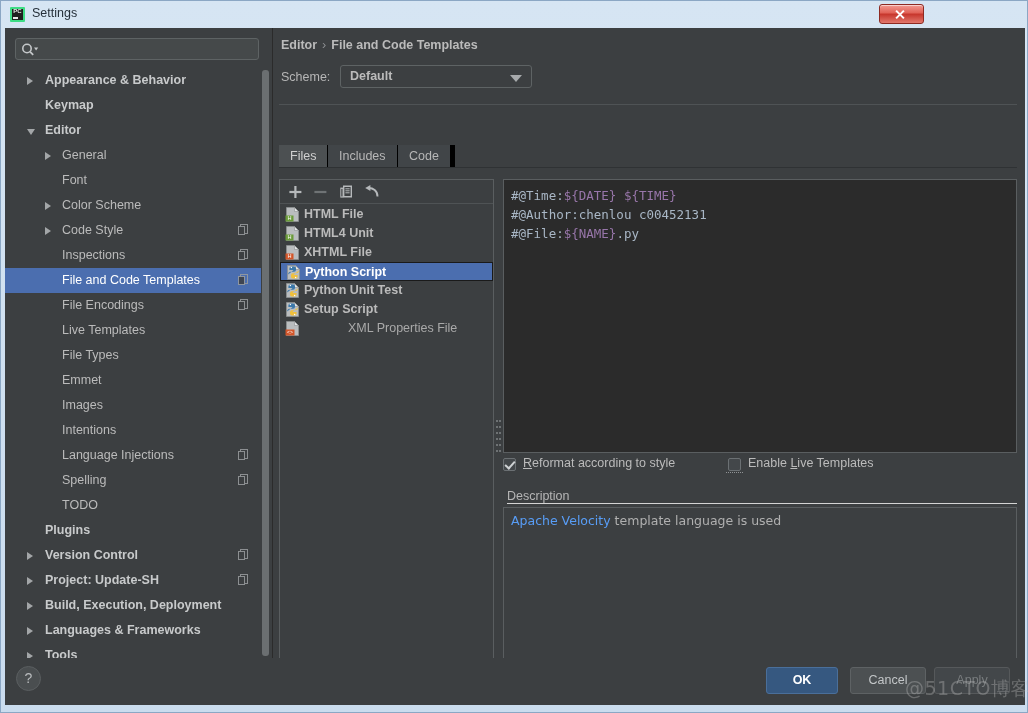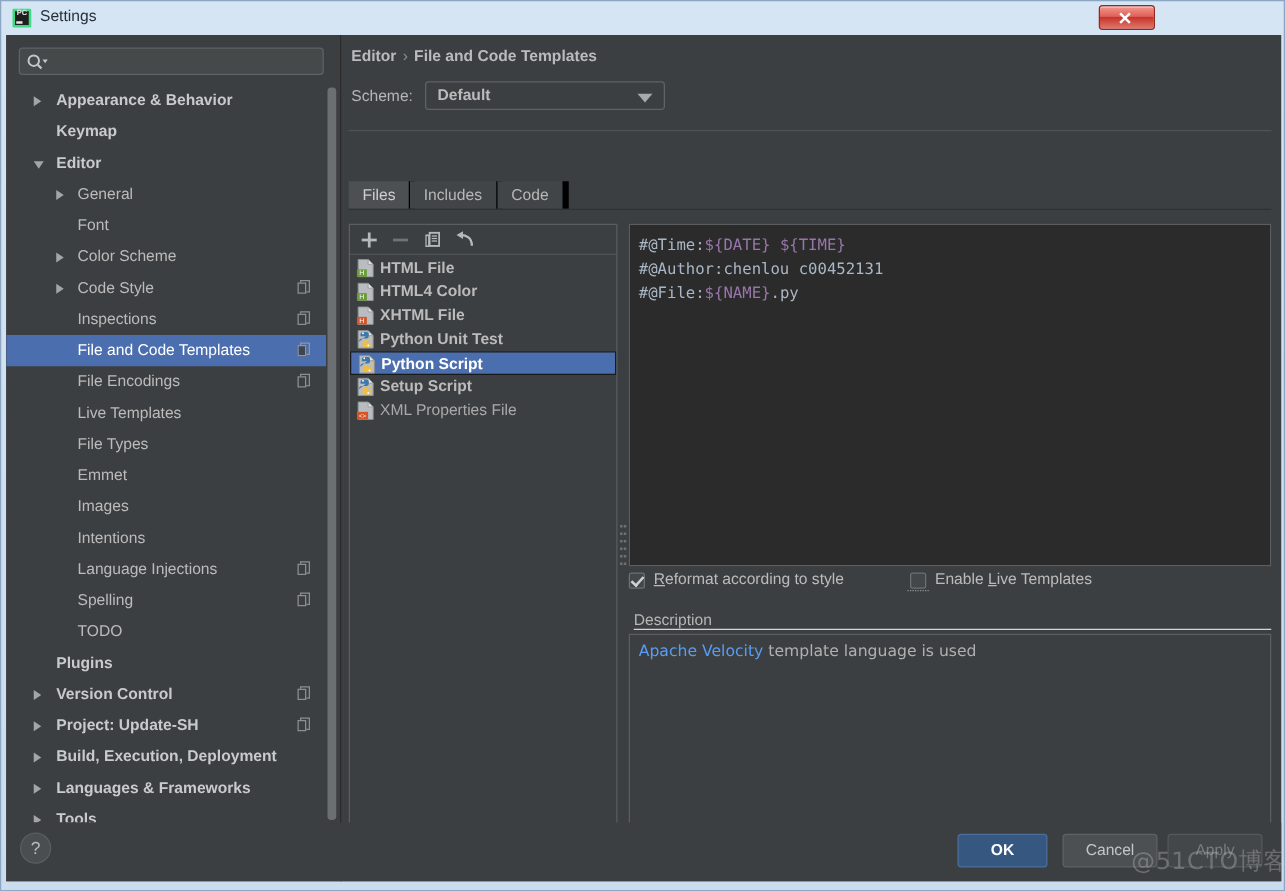--- a/index.html
+++ b/index.html
@@ -344,21 +344,21 @@
   }
   .li .ltext {
     position: absolute;
     left: 24px; top: 0;
     font-size: 12.5px;
     font-weight: bold;
     color: #bbbbbb;
     font-family: "Liberation Sans", sans-serif;
   }
   .li.sel .ltext { color: #ffffff; }
-  .li.dim .ltext { font-weight: normal; color: #a9a9a9; }
+  .li.dim .ltext { font-weight: normal; color: #a9a9a9; margin-left: 44px; }
 
   
   .splitter {
     position: absolute;
     left: 222px; top: 390px;
     width: 7px; height: 34px;
   }
   .splitter i {
     position: absolute;
     width: 2px; height: 2px;
@@ -740,52 +740,52 @@
                   </svg></div>
                 <div class="ltext">HTML File</div>
               </div>
               <div class="li">
                 <div class="licon"><svg width="15" height="15" viewBox="0 0 15 15">
                     <path d="M1.5 0.5 h8 l4 4 v10 h-12 z" fill="#babdbf" stroke="#8d9092" stroke-width="0.8"></path>
                     <path d="M9.5 0.5 l4 4 h-4 z" fill="#e3e5e6" stroke="#8d9092" stroke-width="0.6"></path>
                     <rect x="0.5" y="8.5" width="8" height="6" fill="#6a9b3a"></rect>
                     <text x="4.5" y="13.4" font-size="5.6" fill="#ffffff" text-anchor="middle" font-family="Liberation Sans">H</text>
                   </svg></div>
-                <div class="ltext">HTML4 Color</div>
+                <div class="ltext">HTML4 Unit</div>
               </div>
               <div class="li">
                 <div class="licon"><svg width="15" height="15" viewBox="0 0 15 15">
                     <path d="M1.5 0.5 h8 l4 4 v10 h-12 z" fill="#babdbf" stroke="#8d9092" stroke-width="0.8"></path>
                     <path d="M9.5 0.5 l4 4 h-4 z" fill="#e3e5e6" stroke="#8d9092" stroke-width="0.6"></path>
                     <rect x="0.5" y="8.5" width="8" height="6" fill="#d2562a"></rect>
                     <text x="4.5" y="13.4" font-size="5.6" fill="#ffffff" text-anchor="middle" font-family="Liberation Sans">H</text>
                   </svg></div>
                 <div class="ltext">XHTML File</div>
+              </div>
+              <div class="li sel">
+                <div class="licon"><svg width="15" height="15" viewBox="0 0 15 15">
+                    <path d="M1.5 0.5 h8 l4 4 v10 h-12 z" fill="#babdbf" stroke="#8d9092" stroke-width="0.8"></path>
+                    <path d="M9.5 0.5 l4 4 h-4 z" fill="#e3e5e6" stroke="#8d9092" stroke-width="0.6"></path>
+                    <path d="M2.2 9.4 a2.6 2.6 0 0 1 2.6-2.6 h3.2 a2 2 0 0 0 2-2 v-1.3 a2 2 0 0 0-2-2 h-2.6 a2 2 0 0 0-2 2 v1.4 h4.2" fill="#3c78aa" stroke="none"></path>
+                    <circle cx="5.4" cy="2.6" r="0.75" fill="#ffffff"></circle>
+                    <path d="M12.8 5.6 a2.6 2.6 0 0 1-2.6 2.6 h-3.2 a2 2 0 0 0-2 2 v1.3 a2 2 0 0 0 2 2 h2.6 a2 2 0 0 0 2-2 v-1.4 h-4.2" fill="#f0c03c" stroke="none"></path>
+                    <circle cx="9.6" cy="12.4" r="0.75" fill="#ffffff"></circle>
+                  </svg></div>
+                <div class="ltext">Python Script</div>
               </div>
               <div class="li">
                 <div class="licon"><svg width="15" height="15" viewBox="0 0 15 15">
                     <path d="M1.5 0.5 h8 l4 4 v10 h-12 z" fill="#babdbf" stroke="#8d9092" stroke-width="0.8"></path>
                     <path d="M9.5 0.5 l4 4 h-4 z" fill="#e3e5e6" stroke="#8d9092" stroke-width="0.6"></path>
                     <path d="M2.2 9.4 a2.6 2.6 0 0 1 2.6-2.6 h3.2 a2 2 0 0 0 2-2 v-1.3 a2 2 0 0 0-2-2 h-2.6 a2 2 0 0 0-2 2 v1.4 h4.2" fill="#3c78aa" stroke="none"></path>
                     <circle cx="5.4" cy="2.6" r="0.75" fill="#ffffff"></circle>
                     <path d="M12.8 5.6 a2.6 2.6 0 0 1-2.6 2.6 h-3.2 a2 2 0 0 0-2 2 v1.3 a2 2 0 0 0 2 2 h2.6 a2 2 0 0 0 2-2 v-1.4 h-4.2" fill="#f0c03c" stroke="none"></path>
                     <circle cx="9.6" cy="12.4" r="0.75" fill="#ffffff"></circle>
                   </svg></div>
                 <div class="ltext">Python Unit Test</div>
-              </div>
-              <div class="li sel">
-                <div class="licon"><svg width="15" height="15" viewBox="0 0 15 15">
-                    <path d="M1.5 0.5 h8 l4 4 v10 h-12 z" fill="#babdbf" stroke="#8d9092" stroke-width="0.8"></path>
-                    <path d="M9.5 0.5 l4 4 h-4 z" fill="#e3e5e6" stroke="#8d9092" stroke-width="0.6"></path>
-                    <path d="M2.2 9.4 a2.6 2.6 0 0 1 2.6-2.6 h3.2 a2 2 0 0 0 2-2 v-1.3 a2 2 0 0 0-2-2 h-2.6 a2 2 0 0 0-2 2 v1.4 h4.2" fill="#3c78aa" stroke="none"></path>
-                    <circle cx="5.4" cy="2.6" r="0.75" fill="#ffffff"></circle>
-                    <path d="M12.8 5.6 a2.6 2.6 0 0 1-2.6 2.6 h-3.2 a2 2 0 0 0-2 2 v1.3 a2 2 0 0 0 2 2 h2.6 a2 2 0 0 0 2-2 v-1.4 h-4.2" fill="#f0c03c" stroke="none"></path>
-                    <circle cx="9.6" cy="12.4" r="0.75" fill="#ffffff"></circle>
-                  </svg></div>
-                <div class="ltext">Python Script</div>
               </div>
               <div class="li">
                 <div class="licon"><svg width="15" height="15" viewBox="0 0 15 15">
                     <path d="M1.5 0.5 h8 l4 4 v10 h-12 z" fill="#babdbf" stroke="#8d9092" stroke-width="0.8"></path>
                     <path d="M9.5 0.5 l4 4 h-4 z" fill="#e3e5e6" stroke="#8d9092" stroke-width="0.6"></path>
                     <path d="M2.2 9.4 a2.6 2.6 0 0 1 2.6-2.6 h3.2 a2 2 0 0 0 2-2 v-1.3 a2 2 0 0 0-2-2 h-2.6 a2 2 0 0 0-2 2 v1.4 h4.2" fill="#3c78aa" stroke="none"></path>
                     <circle cx="5.4" cy="2.6" r="0.75" fill="#ffffff"></circle>
                     <path d="M12.8 5.6 a2.6 2.6 0 0 1-2.6 2.6 h-3.2 a2 2 0 0 0-2 2 v1.3 a2 2 0 0 0 2 2 h2.6 a2 2 0 0 0 2-2 v-1.4 h-4.2" fill="#f0c03c" stroke="none"></path>
                     <circle cx="9.6" cy="12.4" r="0.75" fill="#ffffff"></circle>
                   </svg></div>

